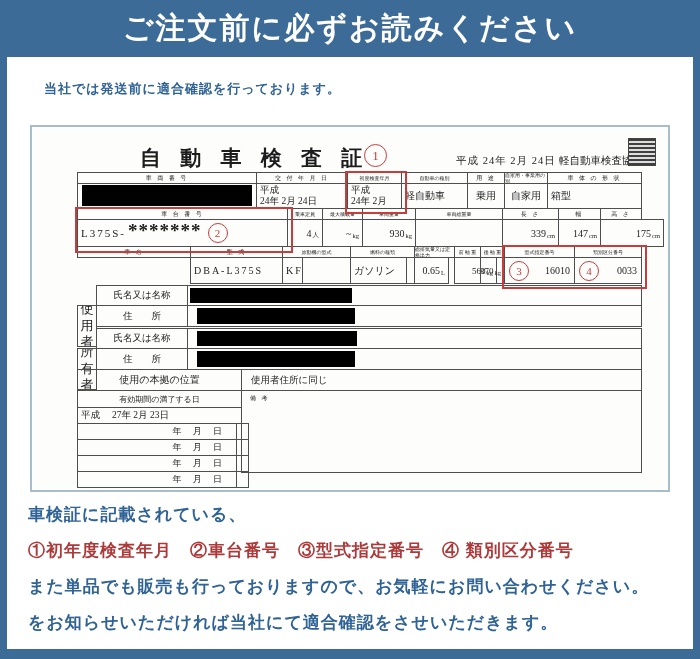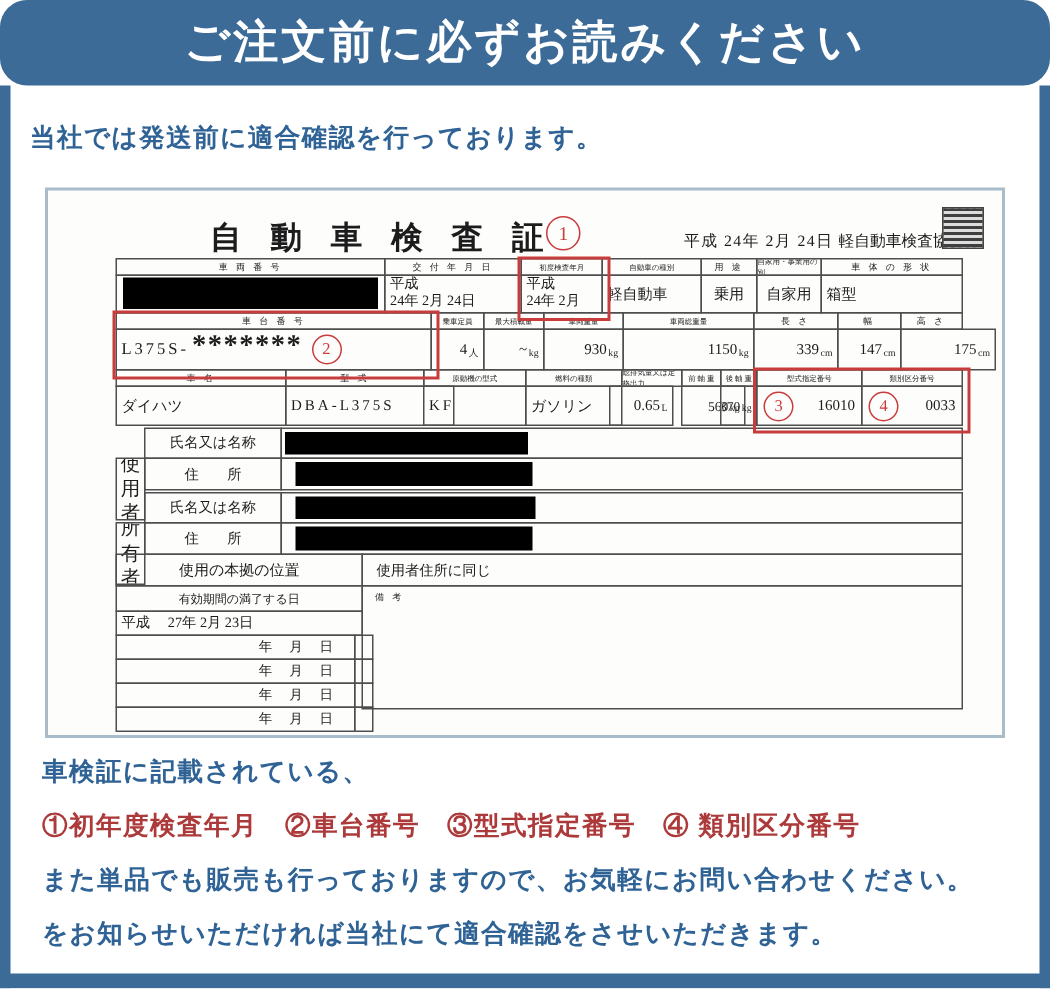--- a/index.html
+++ b/index.html
@@ -1,26 +1,26 @@
 <!DOCTYPE html>
 <html><head>
 <meta charset="utf-8">
 <style>
   html,body{margin:0;padding:0;background:#fff;}
   .page{position:relative;width:700px;height:659px;background:#ffffff;overflow:hidden;
         font-family:"Liberation Sans",sans-serif;}
   
   .banner{position:absolute;left:0;top:0;width:700px;height:57px;background:#3b6b96;
-          display:flex;align-items:center;justify-content:center;border-radius:18px;}
+          display:flex;align-items:center;justify-content:center;}
   .banner span{color:#fff;font-size:30px;font-weight:bold;letter-spacing:2px;}
   .edge{position:absolute;background:#3b6b96;}
   .edge.l{left:0;top:57px;width:7px;height:602px;}
   .edge.r{left:693px;top:57px;width:7px;height:602px;}
   .edge.b{left:0;top:649px;width:700px;height:10px;}
-  .intro{position:absolute;left:20px;top:80px;font-size:17px;font-weight:bold;color:#2f6295;letter-spacing:1px;}
+  .intro{position:absolute;left:44px;top:80px;font-size:13px;font-weight:bold;color:#2f6295;letter-spacing:1px;}
   
   .cert{position:absolute;left:30px;top:125px;width:640px;height:367px;background:#fdfdfc;
         border:2px solid #a9bcc9;box-sizing:border-box;font-family:"Liberation Serif",serif;color:#1c1c1c;}
   .abs{position:absolute;}
   .cert-title{left:108px;top:17px;font-size:21px;font-weight:bold;letter-spacing:7px;}
   .cert-date{left:424px;top:27px;font-size:10.5px;letter-spacing:1px;}
   .cert-issuer{left:527px;top:27px;font-size:10.5px;}
   .stamp{left:596px;top:11px;width:26px;height:26px;border:1px solid #444;
          background:repeating-linear-gradient(0deg,#3f3f3f 0 2px,#ddd 2px 4px),
                     repeating-linear-gradient(90deg,#3f3f3f 0 2px,#eee 2px 5px);}
@@ -119,24 +119,20 @@
         <span class="u">人</span>
     </div>
     <div class="c vv rt" style="left:290px;top:92px;width:41px;height:28px;">
       <span>~</span>
         <span class="u">kg</span>
     </div>
     <div class="c vv rt" style="left:330px;top:92px;width:54px;height:28px;">
       <span>930</span>
         <span class="u">kg</span>
     </div>
-    <div class="c vv rt" style="left:383px;top:92px;width:88px;height:28px;">
-      <span>1150</span>
-        <span class="u">kg</span>
-    </div>
     <div class="c vv rt" style="left:470px;top:92px;width:57px;height:28px;">
       <span>339</span>
         <span class="u">cm</span>
     </div>
     <div class="c vv rt" style="left:526px;top:92px;width:43px;height:28px;">
       <span>147</span>
         <span class="u">cm</span>
     </div>
     <div class="c vv rt" style="left:568px;top:92px;width:64px;height:28px;">
       <span>175</span>
@@ -148,21 +144,20 @@
     <div class="c hd" style="left:45px;top:119px;width:114px;height:12px;">車 名</div>
     <div class="c hd" style="left:158px;top:119px;width:93px;height:12px;">型 式</div>
     <div class="c hd tiny" style="left:250px;top:119px;width:69px;height:12px;">原動機の型式</div>
     <div class="c hd tiny" style="left:318px;top:119px;width:65px;height:12px;">燃料の種類</div>
     <div class="c hd tiny" style="left:382px;top:119px;width:41px;height:12px;letter-spacing:0;">総排気量又は定格出力</div>
     <div class="c hd tiny" style="left:422px;top:119px;width:27px;height:12px;">前 軸 重</div>
     <div class="c hd tiny" style="left:448px;top:119px;width:25px;height:12px;">後 軸 重</div>
     <div class="c hd tiny" style="left:472px;top:119px;width:71px;height:12px;">型式指定番号</div>
     <div class="c hd tiny" style="left:542px;top:119px;width:68px;height:12px;">類別区分番号</div>
 
-    <div class="c vv" style="left:45px;top:130px;width:114px;height:27px;">ダイハツ</div>
     <div class="c vv mono-sp" style="left:158px;top:130px;width:113px;height:27px;">DBA-L375S</div>
     <div class="c vv mono-sp" style="left:250px;top:130px;width:69px;height:27px;">KF</div>
     <div class="c vv" style="left:318px;top:130px;width:65px;height:27px;">ガソリン</div>
     <div class="c vv rt" style="left:374px;top:130px;width:41px;height:27px;padding-left:38px;">
       <span>0.65</span>
         <span class="u">L</span>
     </div>
     <div class="c vv rt" style="left:422px;top:130px;width:43px;height:27px;">
       <span style="font-size:9px;">560</span>
         <span class="u">kg</span>

